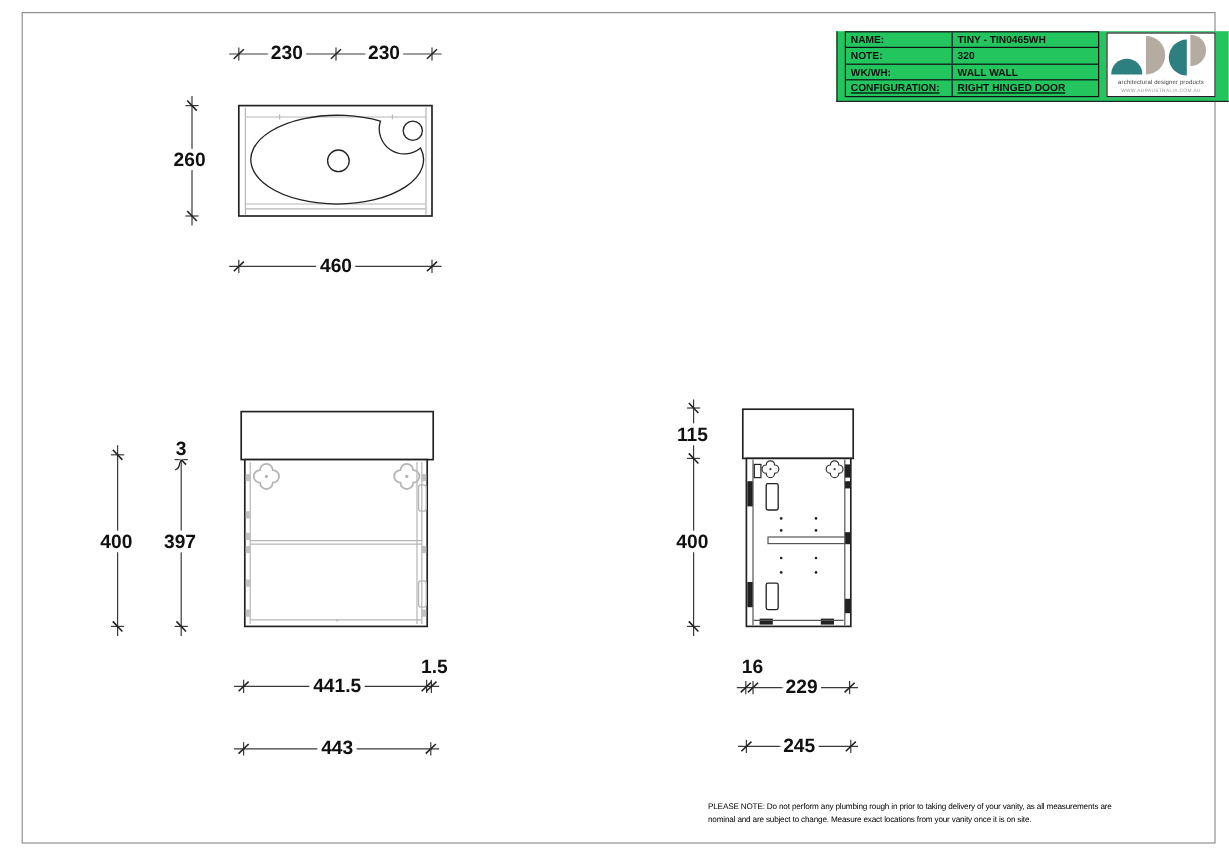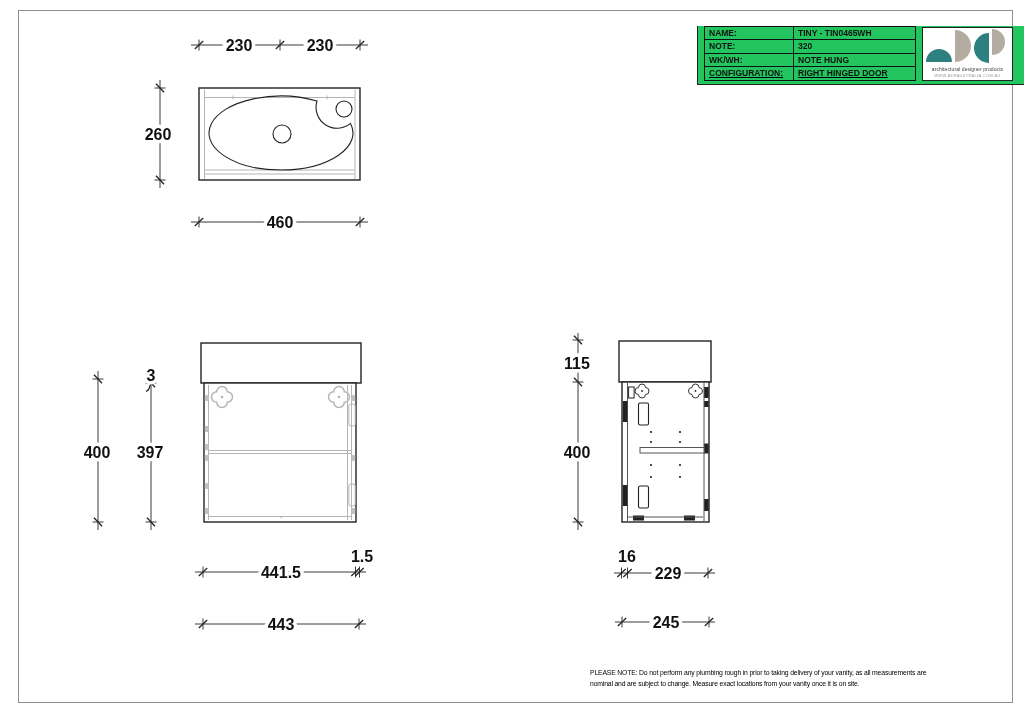--- a/index.html
+++ b/index.html
@@ -50,21 +50,21 @@
       <div class="tb-row">
         <div class="tb-label">NAME:</div>
         <div class="tb-value">TINY - TIN0465WH</div>
       </div>
       <div class="tb-row">
         <div class="tb-label">NOTE:</div>
         <div class="tb-value">320</div>
       </div>
       <div class="tb-row">
         <div class="tb-label">WK/WH:</div>
-        <div class="tb-value">NOTE HUNG</div>
+        <div class="tb-value">WALL WALL</div>
       </div>
       <div class="tb-row">
         <div class="tb-label">CONFIGURATION:</div>
         <div class="tb-value">RIGHT HINGED DOOR</div>
       </div>
     </div>
     <div class="logo-box">
       <svg width="87" height="38" viewBox="0 0 87 38">
         <path d="M3,34 A13,13 0 0 1 29,34 Z" fill="#2d7f80"></path>
         <path d="M32,2 A16,16 0 0 1 32,34 Z" fill="#b5aca1"></path>

